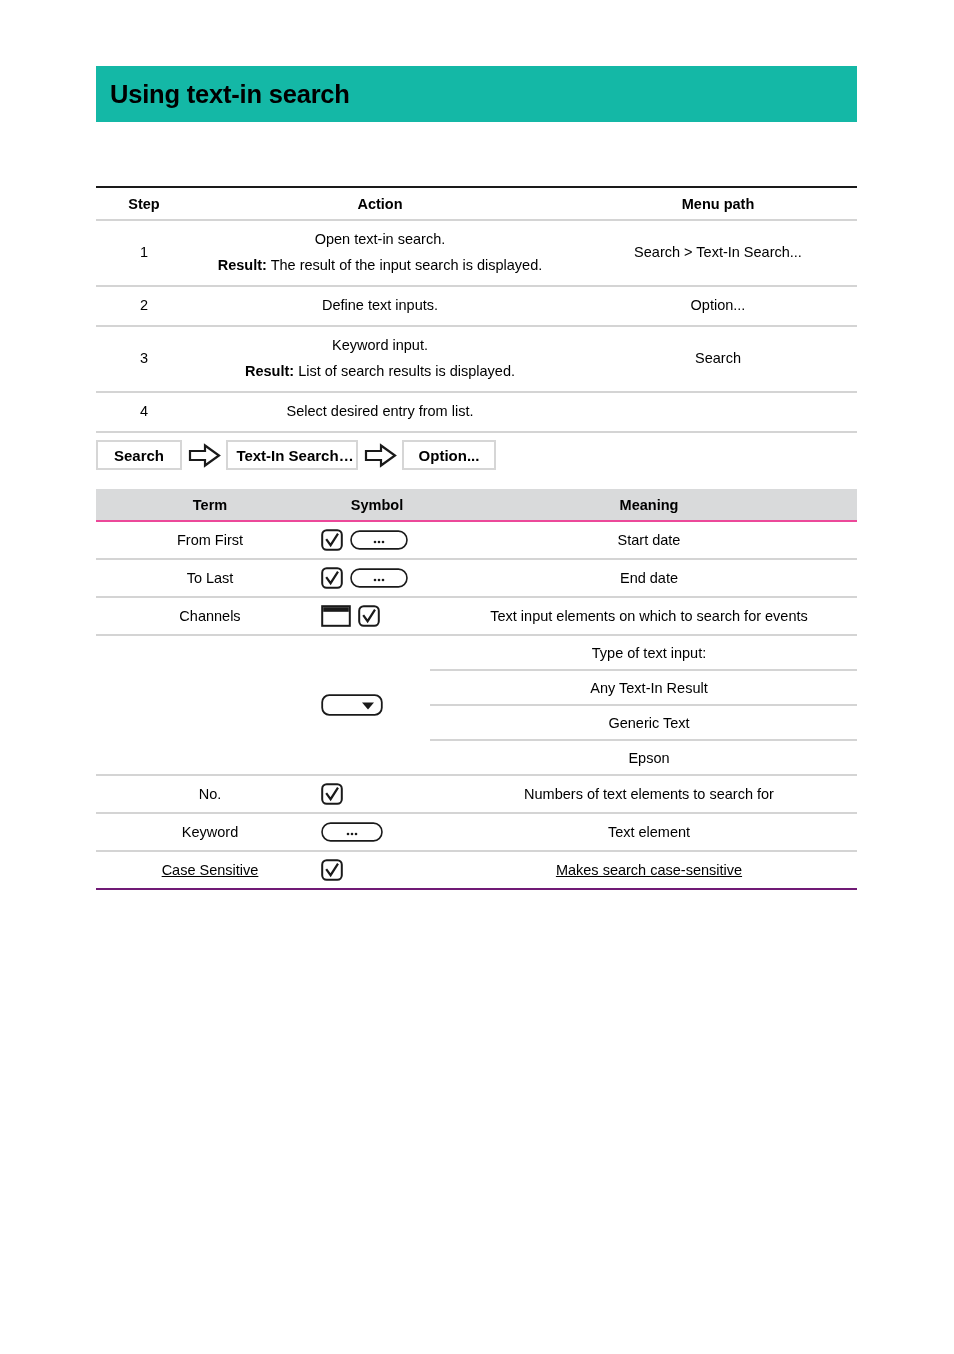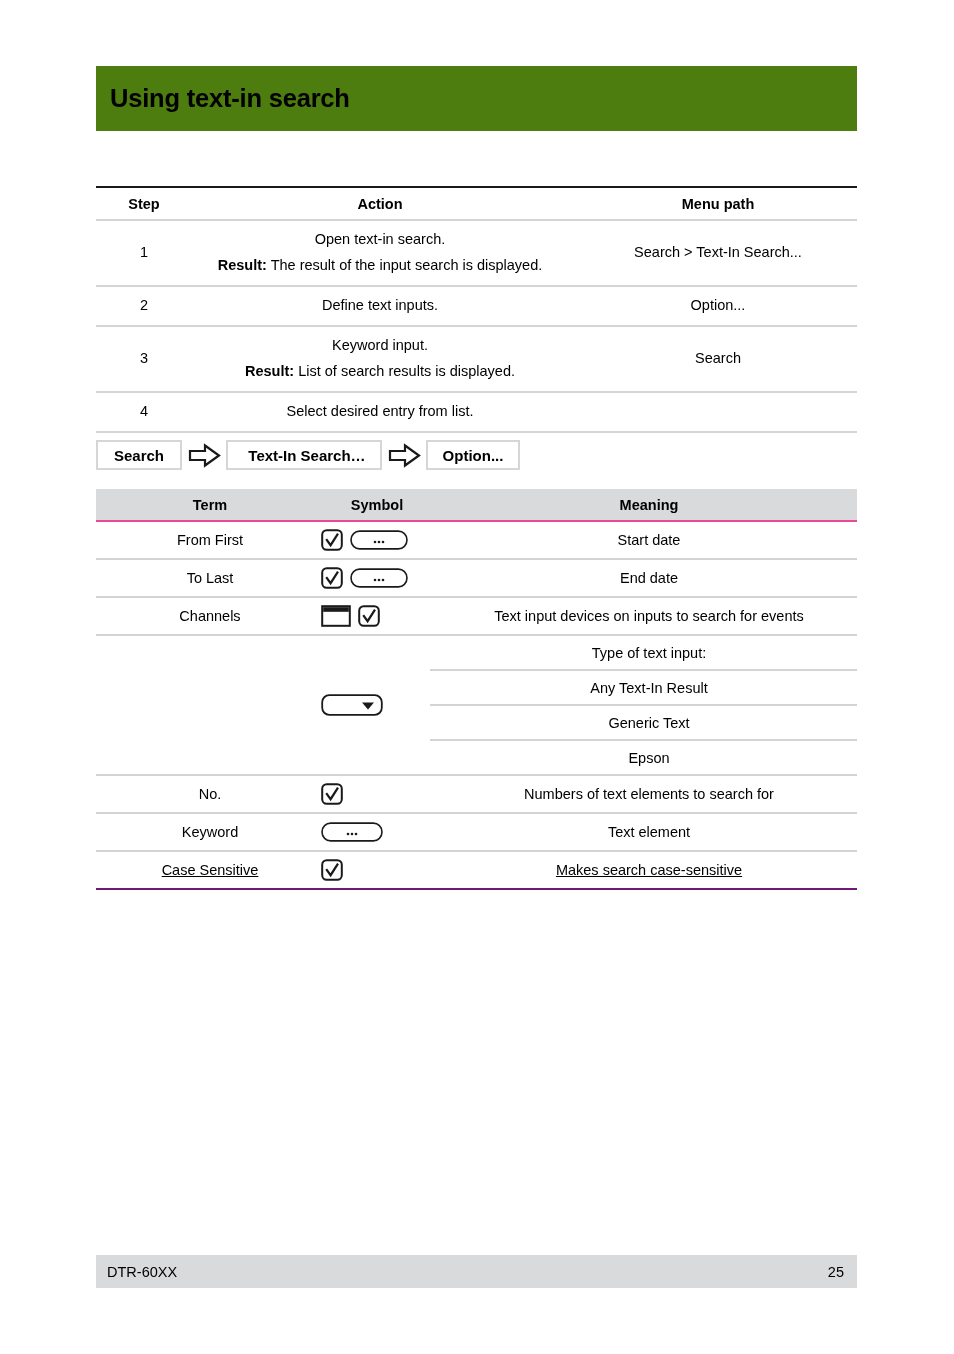--- a/index.html
+++ b/index.html
@@ -22,22 +22,22 @@
     width: 761px;
     height: 1354px;
   }
 
   
   .title-band {
     position: absolute;
     left: 0;
     top: 66px;
     width: 761px;
-    height: 65px;
-    background: #4d7c0f;
+    height: 56px;
+    background: #14b8a6;
     display: flex;
     align-items: center;
   }
   .title-band h1 {
     margin: 0;
     padding-left: 14px;
     font-size: 25.5px;
     font-weight: bold;
     letter-spacing: -0.2px;
   }
@@ -233,21 +233,21 @@
     </tbody>
   </table>
 
   <div class="flow-row">
     <div class="flow-btn" style="width:86px;">Search</div>
     <div class="flow-arrow">
       <svg width="33" height="25" viewBox="0 0 33 25">
         <path d="M2 8 L17 8 L17 2.5 L31 12.5 L17 22.5 L17 17 L2 17 Z" fill="#ffffff" stroke="#1a1a1a" stroke-width="2.2" stroke-linejoin="miter"></path>
       </svg>
     </div>
-    <div class="flow-btn" style="width:156px;padding-left:20px;">Text-In Search…</div>
+    <div class="flow-btn" style="width:132px;padding-left:20px;">Text-In Search…</div>
     <div class="flow-arrow">
       <svg width="33" height="25" viewBox="0 0 33 25">
         <path d="M2 8 L17 8 L17 2.5 L31 12.5 L17 22.5 L17 17 L2 17 Z" fill="#ffffff" stroke="#1a1a1a" stroke-width="2.2" stroke-linejoin="miter"></path>
       </svg>
     </div>
     <div class="flow-btn" style="width:94px;">Option...</div>
   </div>
 
   <table class="doc-table terms-table">
     <colgroup>
@@ -321,21 +321,21 @@
               </svg>
             </span>
             <span>
               <svg width="22" height="22" viewBox="0 0 22 22">
                 <rect x="1.2" y="1.2" width="19.6" height="19.6" rx="4.5" ry="4.5" fill="#fff" stroke="#1a1a1a" stroke-width="2"></rect>
                 <path d="M5.2 10.2 L9.6 16.2 L17 4.6" fill="none" stroke="#1a1a1a" stroke-width="2.2" stroke-linejoin="miter"></path>
               </svg>
             </span>
           </div>
         </td>
-        <td>Text input devices on inputs to search for events</td>
+        <td>Text input elements on which to search for events</td>
       </tr>
 
       <tr>
         <td class="no-border"></td>
         <td class="td-symbol" rowspan="4">
           <div class="sym-wrap" style="justify-content:flex-start;">
             <span>
               <svg width="62" height="22" viewBox="0 0 62 22">
                 <rect x="1.2" y="1.2" width="59.6" height="19.6" rx="7" ry="7" fill="#fff" stroke="#1a1a1a" stroke-width="1.8"></rect>
                 <path d="M41 8.5 L53 8.5 L47 15.5 Z" fill="#1a1a1a"></path>
@@ -401,18 +401,14 @@
               </svg>
             </span>
           </div>
         </td>
         <td>Makes search case-sensitive</td>
       </tr>
 
     </tbody>
   </table>
 
-  <div class="footer">
-    <span class="f-left">DTR-60XX</span>
-    <span class="f-right">25</span>
-  </div>
 
 </div>
 
 </body></html>

